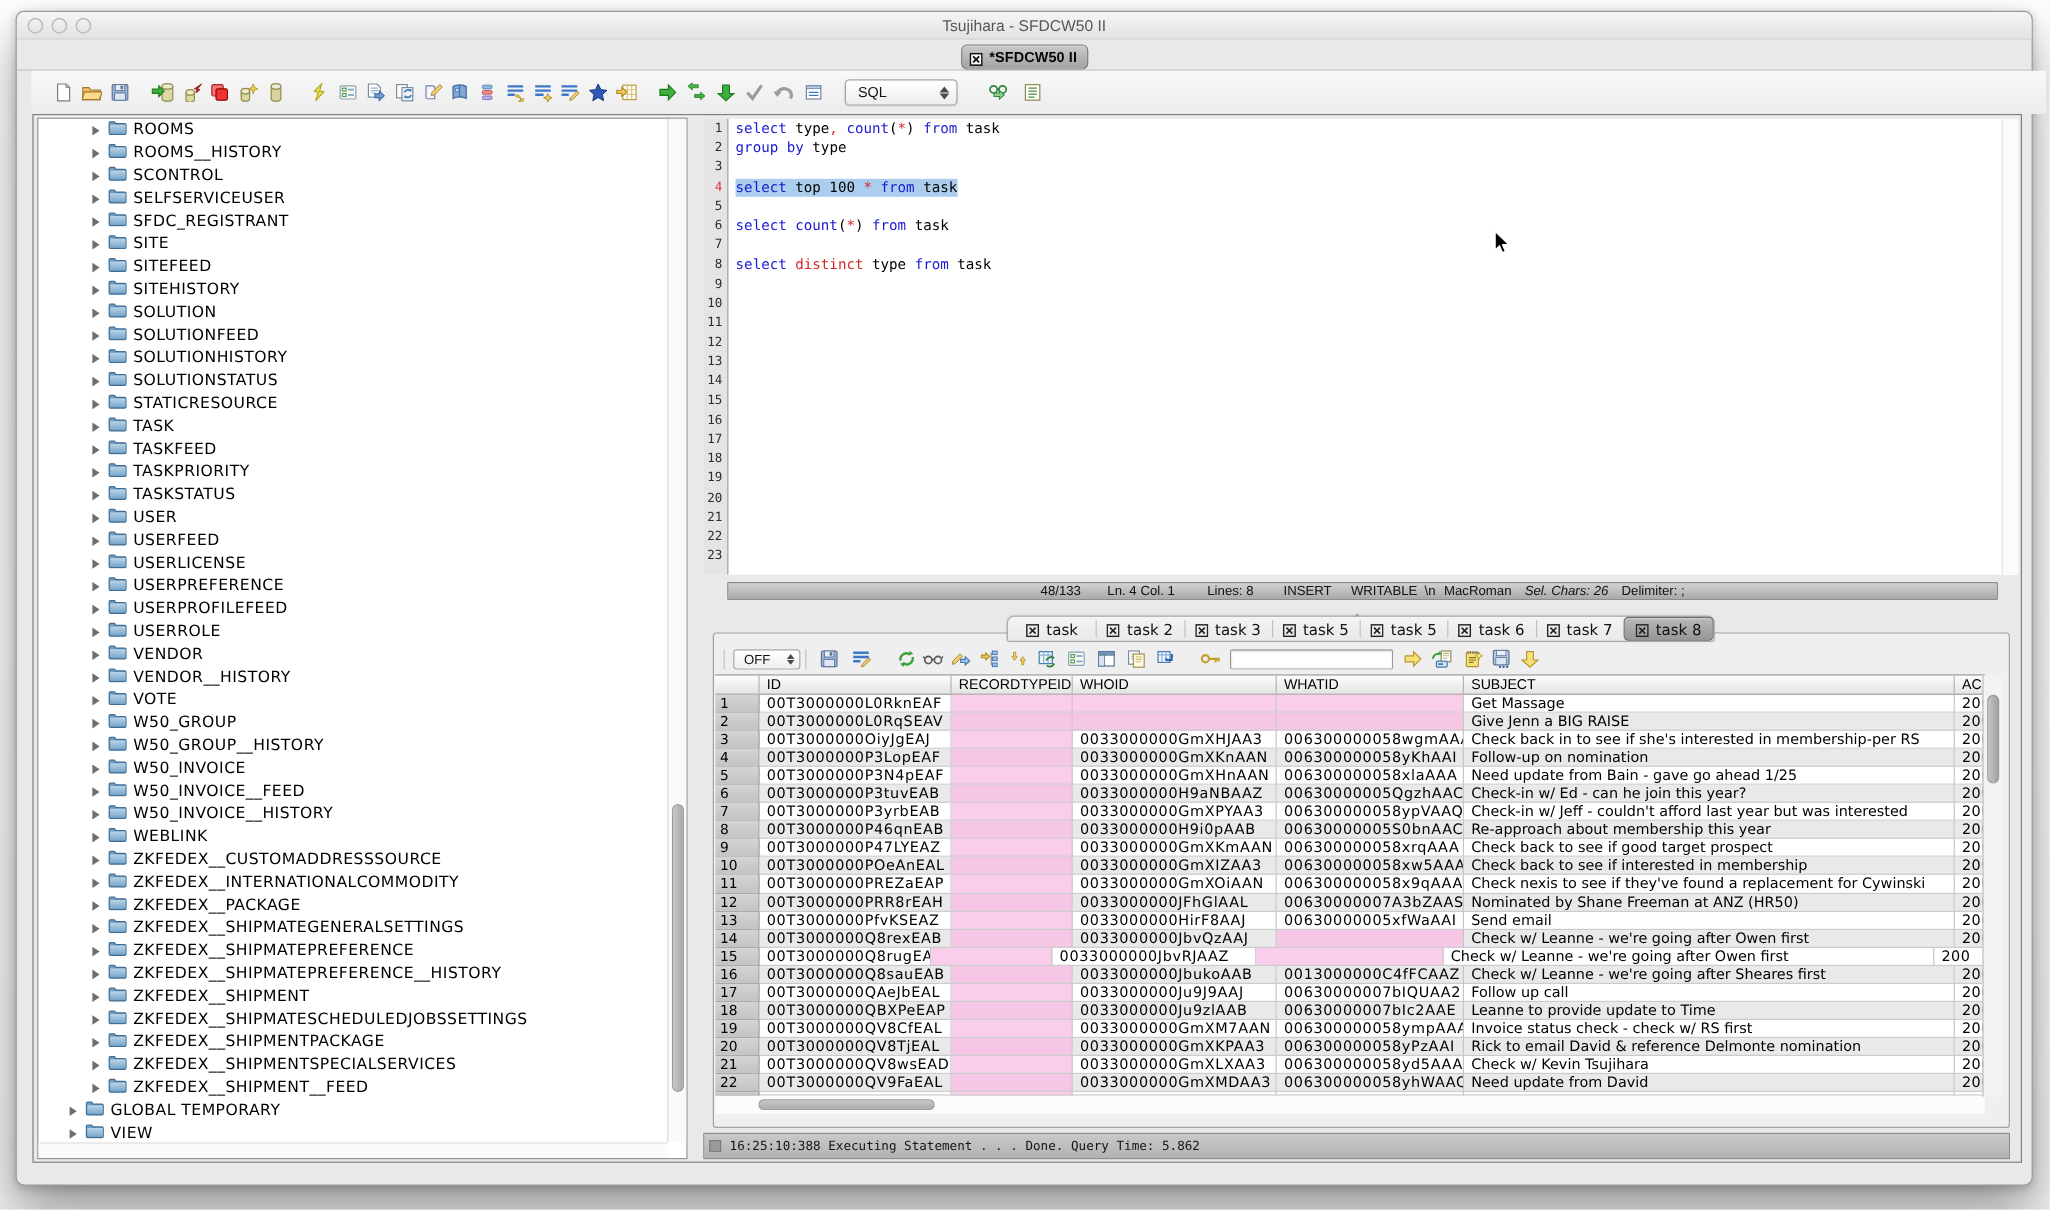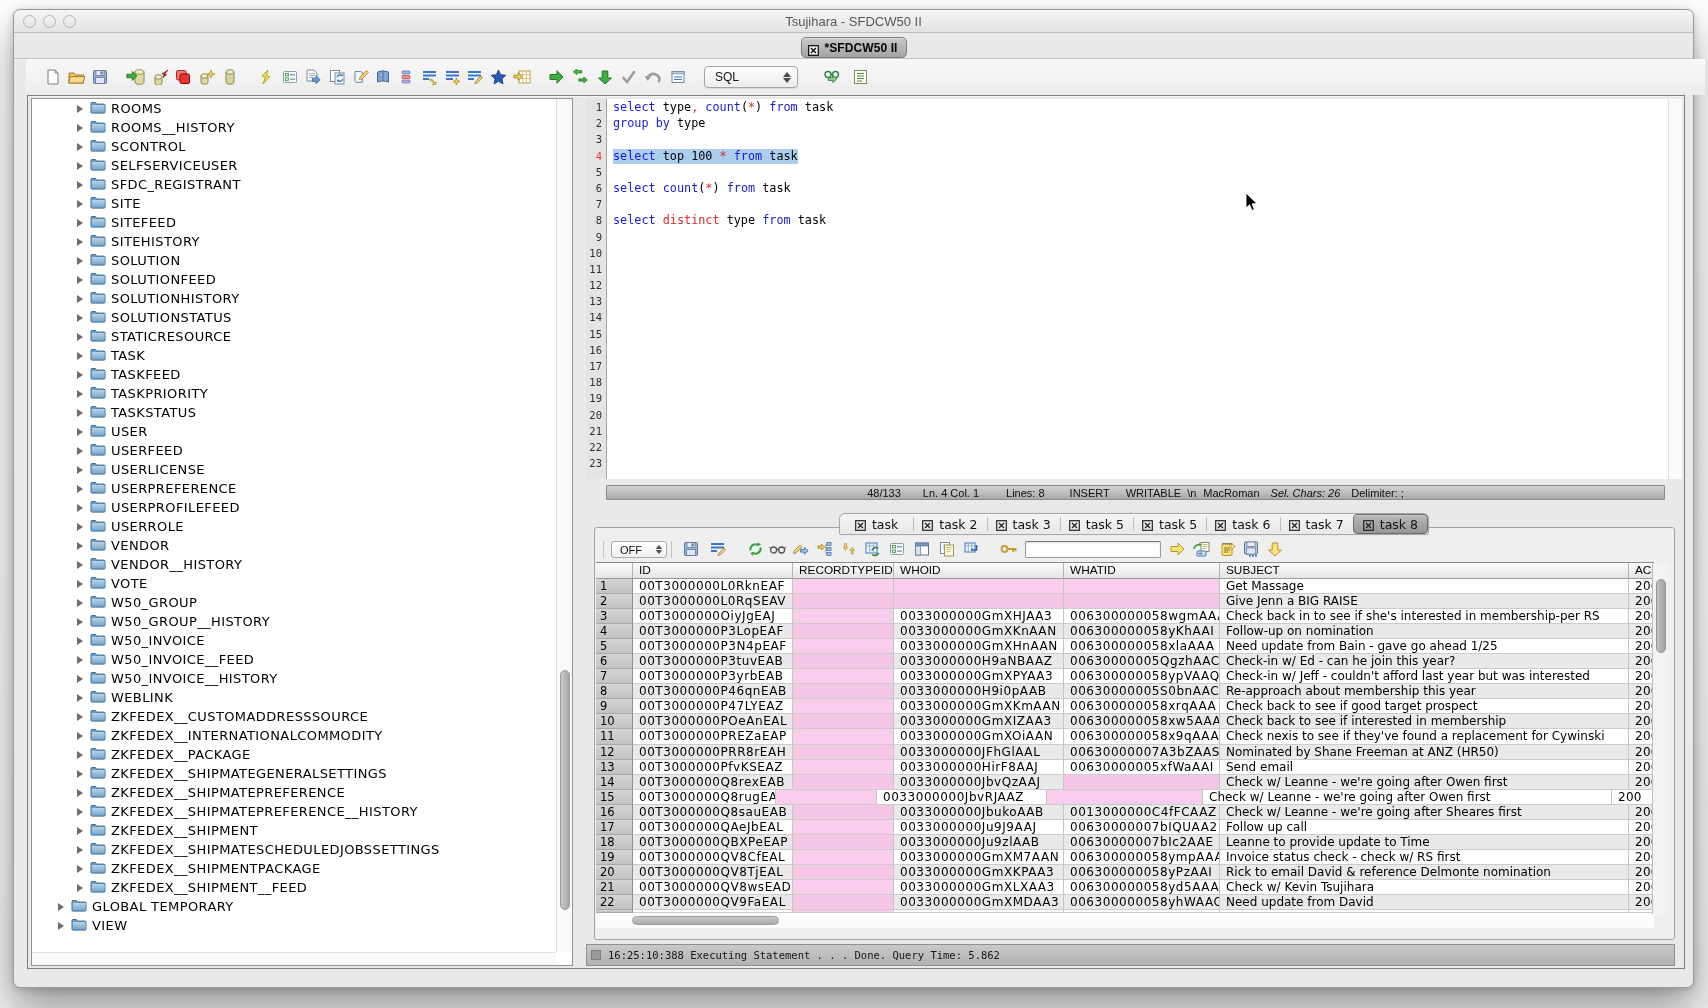--- a/index.html
+++ b/index.html
@@ -920,20 +920,34 @@
                   <path d="M1 2.5 a1 1 0 0 1 1-1 h3.4 l1.2 1.6 h7.4 a1 1 0 0 1 1 1 v7 a1 1 0 0 1 -1 1 h-12 a1 1 0 0 1 -1-1 z" fill="#6d9cc3" stroke="#3f6d94" stroke-width="1"></path>
                   <path d="M1.8 4 h12.8 v6.6 a.6 .6 0 0 1 -.6 .6 h-11.6 a.6 .6 0 0 1 -.6-.6 z" fill="url(#fg)"></path>
                   <defs>
                     <linearGradient id="fg" x1="0" y1="0" x2="0" y2="1">
                       <stop offset="0" stop-color="#b9d4e8"></stop>
                       <stop offset="1" stop-color="#7aa7cb"></stop>
                     </linearGradient>
                   </defs>
                 </svg></span>
               <span class="tlabel">ZKFEDEX__SHIPMENTPACKAGE</span>
+            </div>
+            <div class="trow lvl1">
+              <span class="tri"></span>
+              <span class="fold"><svg width="16" height="13" viewBox="0 0 16 13">
+                  <path d="M1 2.5 a1 1 0 0 1 1-1 h3.4 l1.2 1.6 h7.4 a1 1 0 0 1 1 1 v7 a1 1 0 0 1 -1 1 h-12 a1 1 0 0 1 -1-1 z" fill="#6d9cc3" stroke="#3f6d94" stroke-width="1"></path>
+                  <path d="M1.8 4 h12.8 v6.6 a.6 .6 0 0 1 -.6 .6 h-11.6 a.6 .6 0 0 1 -.6-.6 z" fill="url(#fg)"></path>
+                  <defs>
+                    <linearGradient id="fg" x1="0" y1="0" x2="0" y2="1">
+                      <stop offset="0" stop-color="#b9d4e8"></stop>
+                      <stop offset="1" stop-color="#7aa7cb"></stop>
+                    </linearGradient>
+                  </defs>
+                </svg></span>
+              <span class="tlabel">ZKFEDEX__SHIPMENTSPECIALSERVICES</span>
             </div>
             <div class="trow lvl1">
               <span class="tri"></span>
               <span class="fold"><svg width="16" height="13" viewBox="0 0 16 13">
                   <path d="M1 2.5 a1 1 0 0 1 1-1 h3.4 l1.2 1.6 h7.4 a1 1 0 0 1 1 1 v7 a1 1 0 0 1 -1 1 h-12 a1 1 0 0 1 -1-1 z" fill="#6d9cc3" stroke="#3f6d94" stroke-width="1"></path>
                   <path d="M1.8 4 h12.8 v6.6 a.6 .6 0 0 1 -.6 .6 h-11.6 a.6 .6 0 0 1 -.6-.6 z" fill="url(#fg)"></path>
                   <defs>
                     <linearGradient id="fg" x1="0" y1="0" x2="0" y2="1">
                       <stop offset="0" stop-color="#b9d4e8"></stop>
                       <stop offset="1" stop-color="#7aa7cb"></stop>

